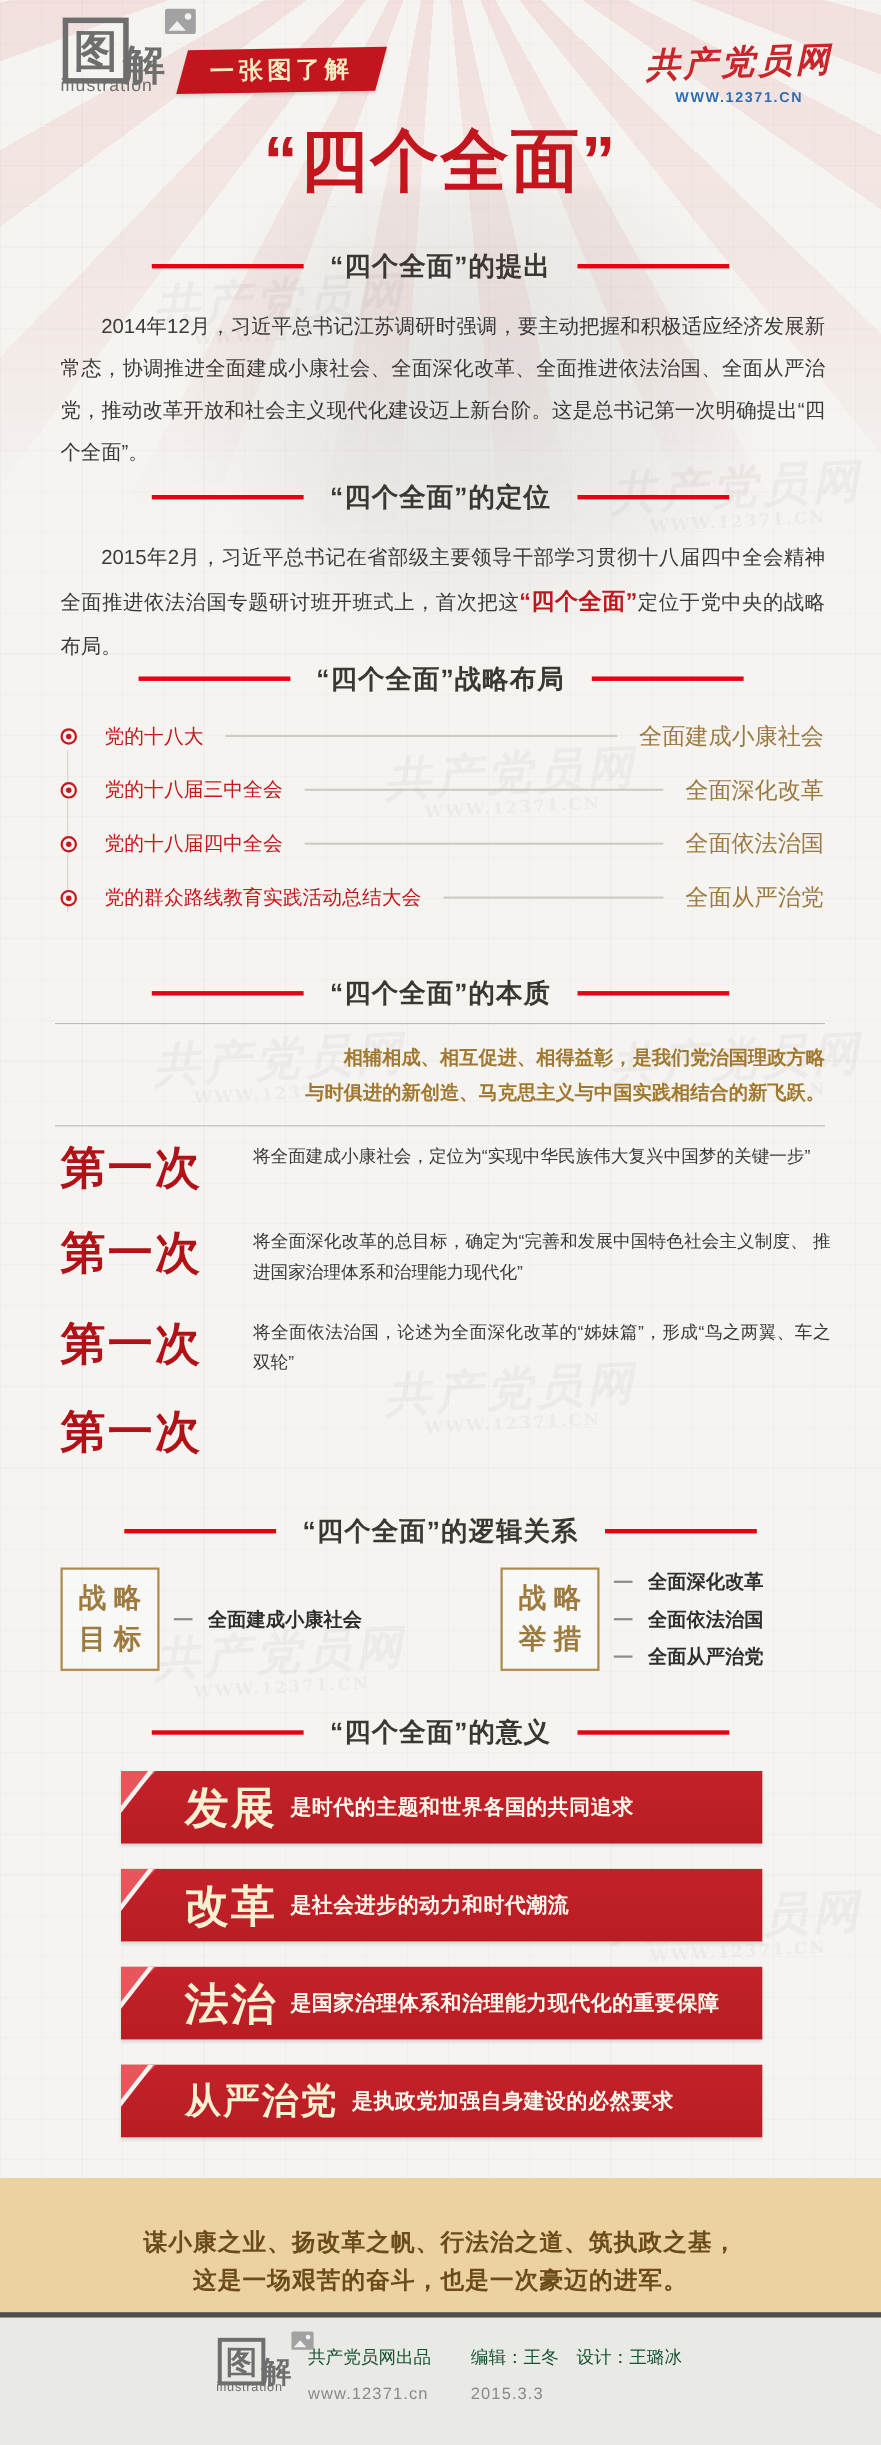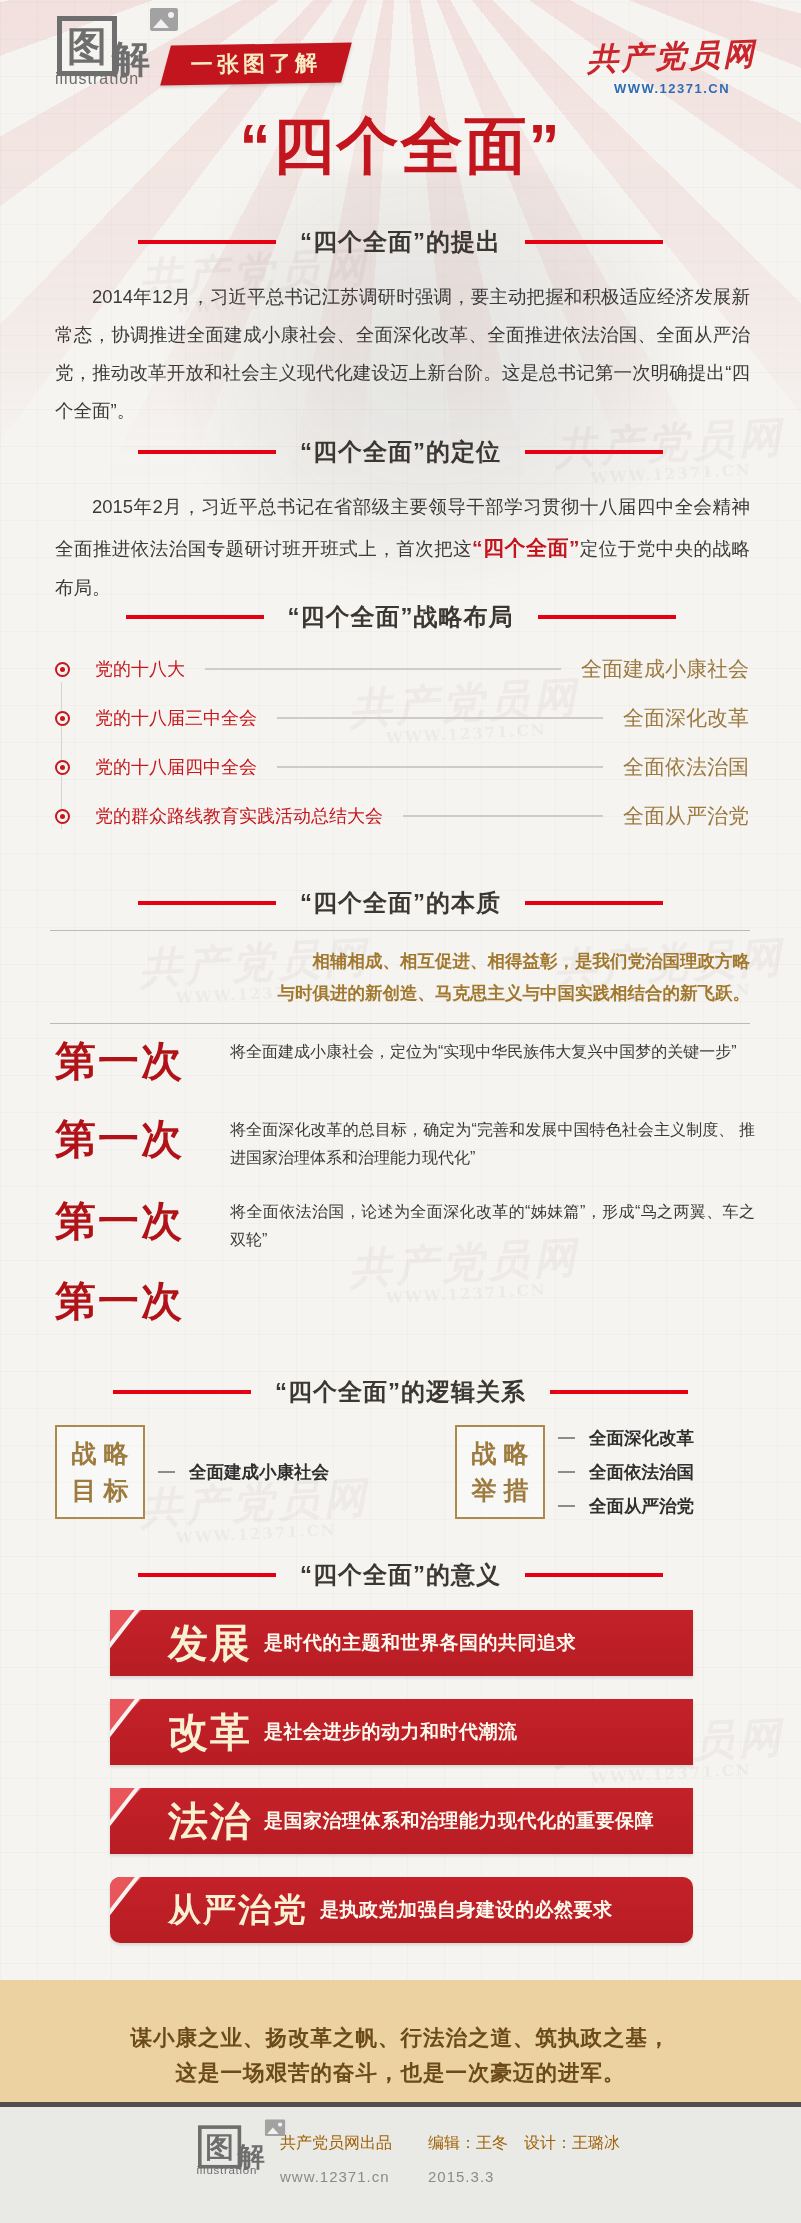--- a/index.html
+++ b/index.html
@@ -84,21 +84,21 @@
   .banner .term.long{font-size:33px;}
   .banner .desc{margin-left:12px;margin-top:0;font-size:19px;font-weight:bold;color:#fdfbef;letter-spacing:0.5px;}
   
   .quote{position:absolute;left:0;top:1980px;width:100%;height:150px;background:#ecd2a1;
     display:flex;flex-direction:column;align-items:center;justify-content:center;gap:6px;}
   .quote div{font-family:"DejaVu Serif", serif;font-size:21.5px;font-weight:bold;color:#6b4b1a;letter-spacing:1px;}
   .footer-divider{position:absolute;left:0;top:2102px;width:100%;height:5px;background:#504f4d;}
   .footer{position:absolute;left:0;top:2107px;width:100%;height:116px;background:#e9e9e6;}
   .footer .logo{left:198px;top:14px;transform:scale(0.72);transform-origin:top left;}
   .f-col{position:absolute;top:26px;}
-  .f-col .l1{font-size:16px;color:#a16207;font-weight:500;}
+  .f-col .l1{font-size:16px;color:#14532d;font-weight:500;}
   .f-col .l2{margin-top:14px;font-size:15px;color:#8a8a88;letter-spacing:1px;}
   .f-col1{left:280px;}
   .f-col2{left:428px;}
 </style>
 </head>
 <body>
 
 <div class="page">
   <div class="rays"></div>
   <div class="map-blob"></div>
@@ -268,21 +268,21 @@
     <span class="desc">是时代的主题和世界各国的共同追求</span>
   </div>
   <div class="banner" style="top:1699px;">
     <span class="term">改革</span>
     <span class="desc">是社会进步的动力和时代潮流</span>
   </div>
   <div class="banner" style="top:1788px;">
     <span class="term">法治</span>
     <span class="desc">是国家治理体系和治理能力现代化的重要保障</span>
   </div>
-  <div class="banner" style="top:1877px;border-radius:10px;">
+  <div class="banner" style="top:1877px;">
     <span class="term long">从严治党</span>
     <span class="desc">是执政党加强自身建设的必然要求</span>
   </div>
 
   <div class="quote">
     <div>谋小康之业、扬改革之帆、行法治之道、筑执政之基，</div>
     <div>这是一场艰苦的奋斗，也是一次豪迈的进军。</div>
   </div>
   <div class="footer-divider"></div>
   <div class="footer">

